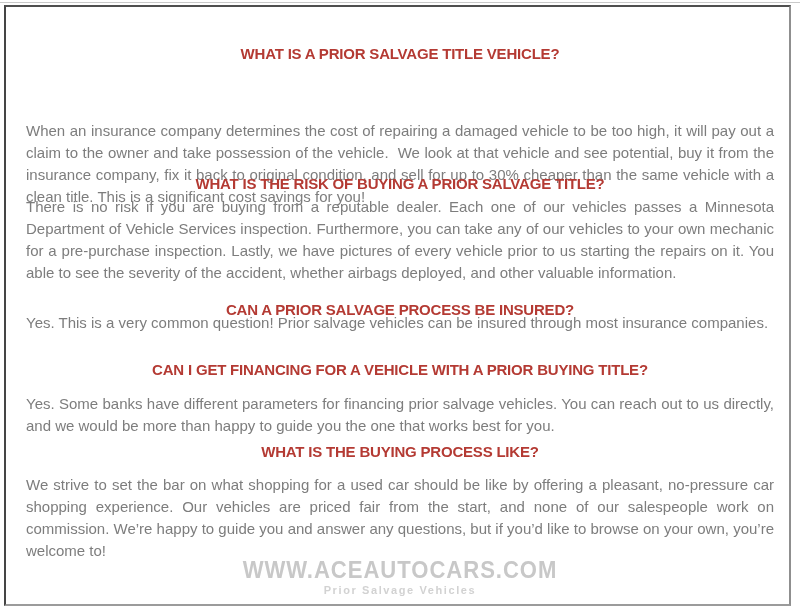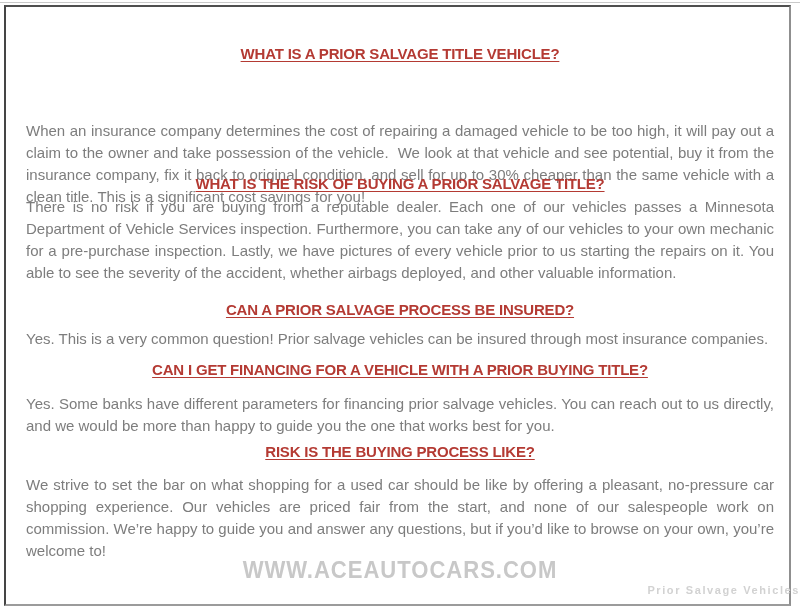--- a/index.html
+++ b/index.html
@@ -31,60 +31,59 @@
   }
   .faq-heading {
     position: absolute;
     left: 26px; right: 26px;
     text-align: center;
     font-size: 15px;
     line-height: 18px;
     font-weight: bold;
     letter-spacing: -0.2px;
     color: #b43a33;
-    text-decoration: underline;
     text-underline-offset: 2px;
   }
   .faq-paragraph {
     position: absolute;
     left: 26px;
     width: 748px;
     font-size: 15px;
     line-height: 22px;
     text-align: justify;
     white-space: pre-wrap;
     color: #7d7d7d;
   }
   .h1 { top: 45px; }
   .p1 { top: 93px; margin-top: 27px; }
   .h2 { top: 175px; }
   .p2 { top: 196px; }
   .h3 { top: 301px; }
-  .p3 { top: 328px; }
+  .p3 { top: 312px; }
   .h4 { top: 361px; }
   .p4 { top: 393px; }
   .h5 { top: 443px; }
   .p5 { top: 474px; }
   .watermark-site {
     position: absolute;
     left: 0; right: 0;
     top: 558px;
     text-align: center;
     font-size: 23px;
     line-height: 24px;
     font-weight: bold;
     letter-spacing: 1px;
     color: #c8c8c8;
     transform: scaleX(0.96);
   }
   .watermark-tagline {
     position: absolute;
     left: 0; right: 0;
     top: 584px;
-    text-align: right;
+    text-align: center;
     font-size: 11px;
     line-height: 13px;
     font-weight: bold;
     letter-spacing: 1.6px;
     color: #d2d2d2;
   }
 </style>
 </head>
 <body>
 
@@ -96,17 +95,17 @@
 
 <div class="faq-heading h2">WHAT IS THE RISK OF BUYING A PRIOR SALVAGE TITLE?</div>
 <div class="faq-paragraph p2">There is no risk if you are buying from a reputable dealer. Each one of our vehicles passes a Minnesota Department of Vehicle Services inspection. Furthermore, you can take any of our vehicles to your own mechanic for a pre-purchase inspection. Lastly, we have pictures of every vehicle prior to us starting the repairs on it. You able to see the severity of the accident, whether airbags deployed, and other valuable information.</div>
 
 <div class="faq-heading h3">CAN A PRIOR SALVAGE PROCESS BE INSURED?</div>
 <div class="faq-paragraph p3">Yes. This is a very common question! Prior salvage vehicles can be insured through most insurance companies.</div>
 
 <div class="faq-heading h4">CAN I GET FINANCING FOR A VEHICLE WITH A PRIOR BUYING TITLE?</div>
 <div class="faq-paragraph p4">Yes. Some banks have different parameters for financing prior salvage vehicles. You can reach out to us directly, and we would be more than happy to guide you the one that works best for you.</div>
 
-<div class="faq-heading h5">RISK IS THE BUYING PROCESS LIKE?</div>
+<div class="faq-heading h5">WHAT IS THE BUYING PROCESS LIKE?</div>
 <div class="faq-paragraph p5">We strive to set the bar on what shopping for a used car should be like by offering a pleasant, no-pressure car shopping experience. Our vehicles are priced fair from the start, and none of our salespeople work on commission. We’re happy to guide you and answer any questions, but if you’d like to browse on your own, you’re welcome to!</div>
 
 <div class="watermark-site">WWW.ACEAUTOCARS.COM</div>
 <div class="watermark-tagline">Prior Salvage Vehicles</div>
 
 </body></html>

